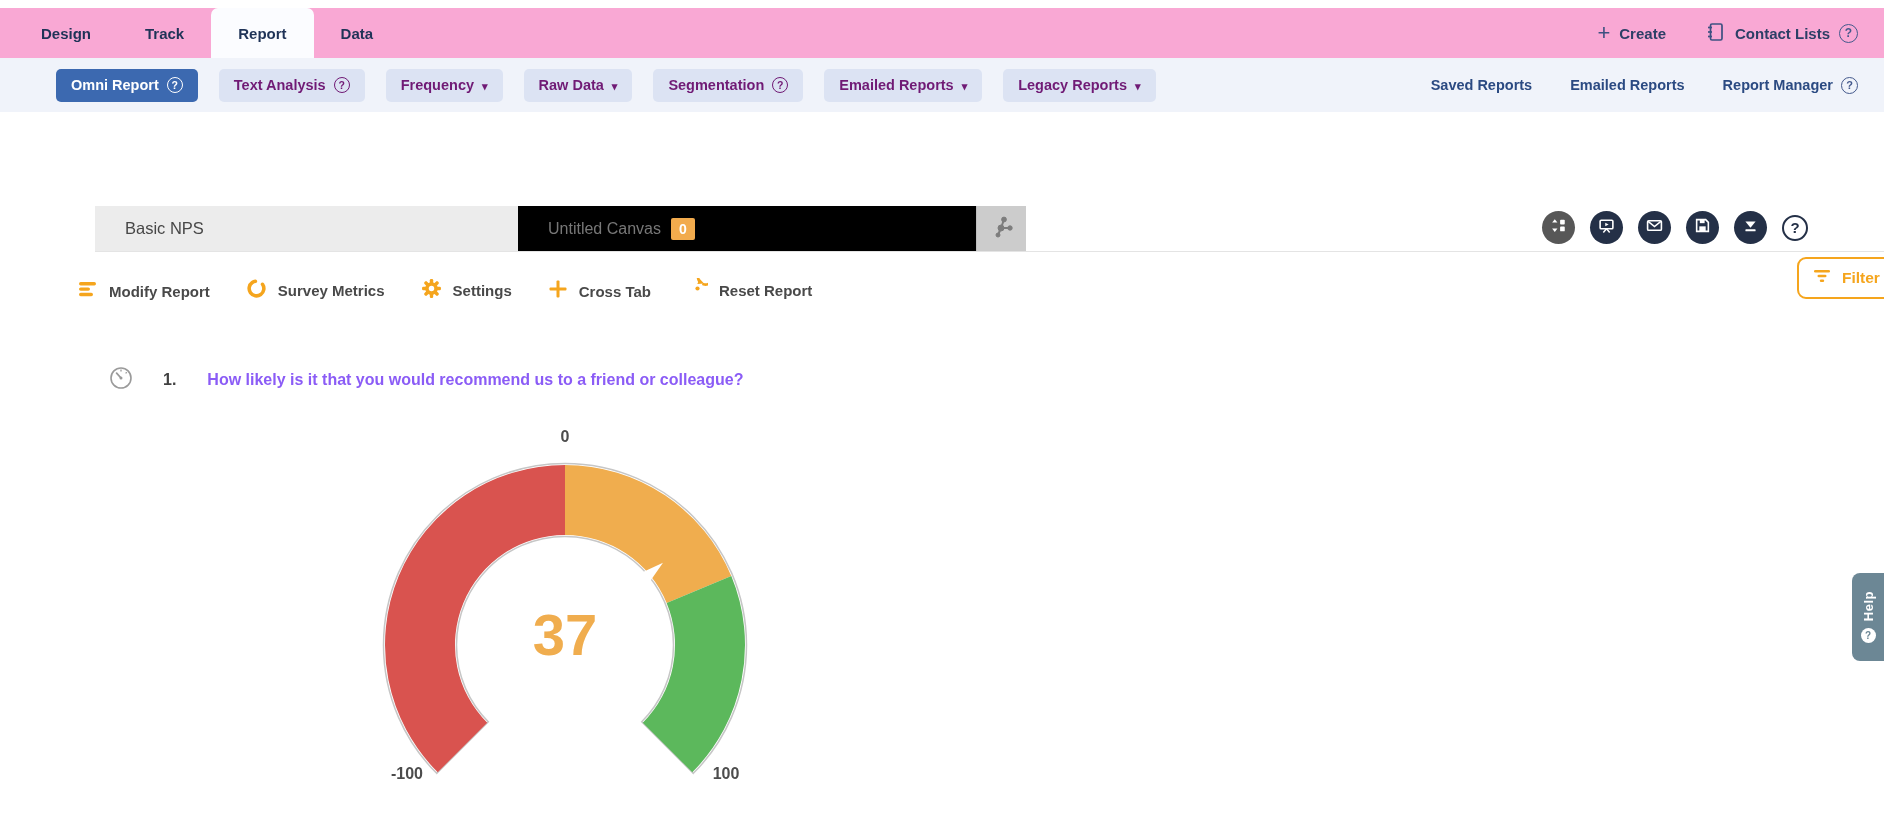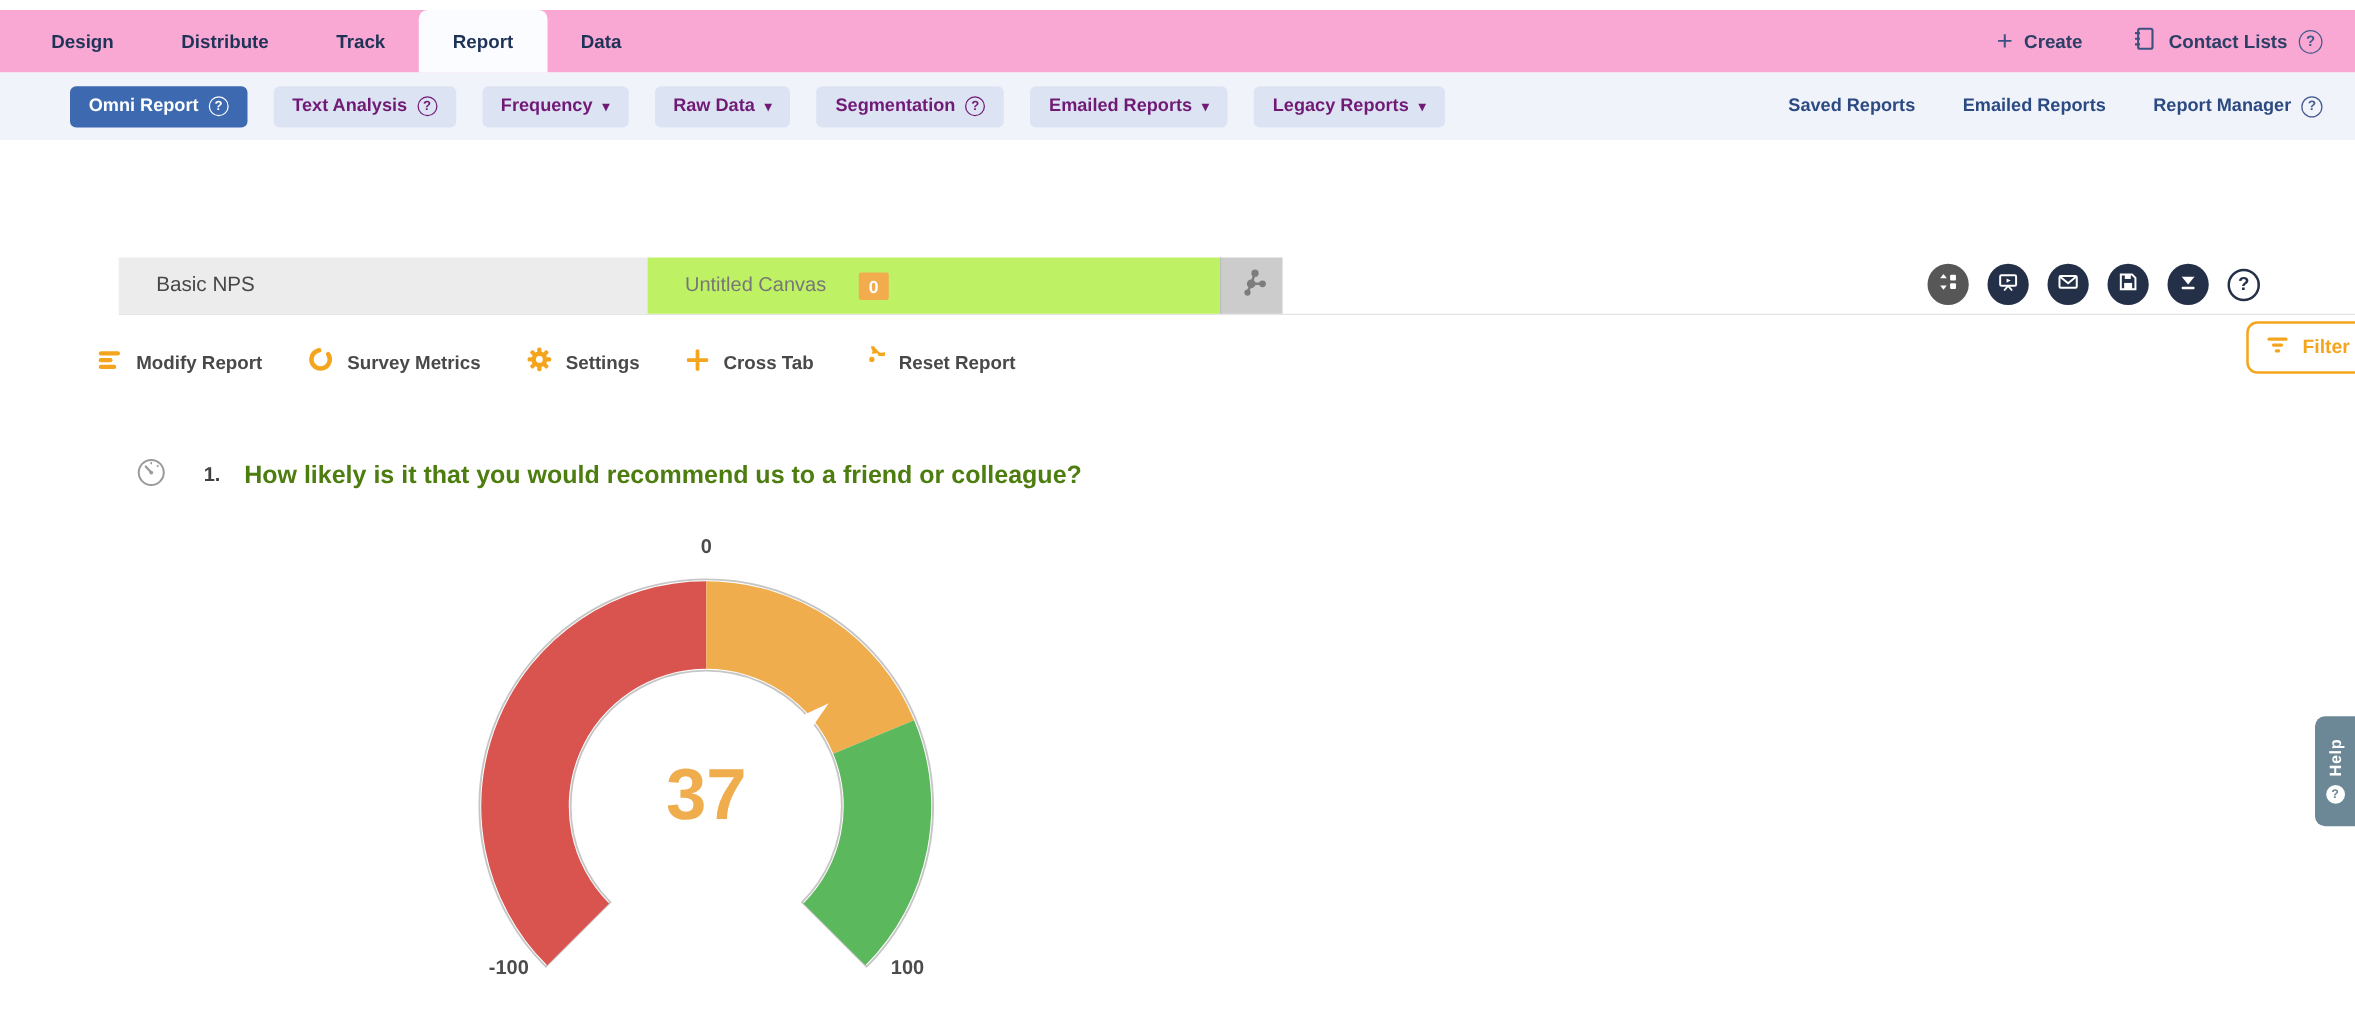--- a/index.html
+++ b/index.html
@@ -26,21 +26,21 @@
   .tb-btn.primary { background:#3c69b0; color:#fff; }
   .tb-help { display:inline-flex; align-items:center; justify-content:center; width:16px; height:16px;
              border:1.4px solid currentColor; border-radius:50%; font-size:10.5px; font-weight:700; }
   .caret { font-size:11px; line-height:1; transform:translateY(1px); }
   .tb-right { position:absolute; right:26px; top:0; height:54px; display:flex; align-items:center; gap:38px; }
   .tb-link { font-size:14.5px; font-weight:700; color:#2b4a82; display:flex; align-items:center; gap:8px; cursor:pointer; }
   
   .canvas-row { position:absolute; left:95px; top:206px; width:1789px; height:46px; border-bottom:1px solid #e4e4e4; display:flex; }
   .title-input { width:423px; height:45px; background:#ececec; border:none; padding:0 30px; font-size:16.5px;
                  color:#474747; font-family:"Liberation Sans", sans-serif; outline:none; }
-  .canvas-tab { width:458px; height:45px; background:#bef264; display:flex; align-items:center; padding-left:30px; gap:26px; cursor:pointer; }
+  .canvas-tab { width:458px; height:45px; background:#000000; display:flex; align-items:center; padding-left:30px; gap:10px; cursor:pointer; }
   .canvas-tab-label { font-size:16px; color:#777; }
   .canvas-badge { background:#f2ab4d; color:#fff; font-size:14px; font-weight:700; padding:3px 8px; border-radius:2px; }
   .canvas-tools { width:50px; height:45px; background:#cccccc; border-left:1px solid #bdbdbd;
                   display:flex; align-items:center; justify-content:center; cursor:pointer; }
   
   .icon-cluster { position:absolute; left:1542px; top:211px; display:flex; align-items:center; gap:15px; }
   .circ-btn { width:33px; height:33px; border-radius:50%; background:#243047; display:flex; align-items:center; justify-content:center; cursor:pointer; }
   .circ-btn.gray { background:#575757; }
   .help-ring-lg { width:26px; height:26px; border:2.2px solid #243047; border-radius:50%;
                   display:flex; align-items:center; justify-content:center; font-size:15px; font-weight:700; color:#243047; cursor:pointer; }
@@ -48,42 +48,41 @@
   .action-row { position:absolute; left:78px; top:263px; height:40px; display:flex; align-items:flex-end; gap:36px; }
   .action { display:flex; align-items:center; gap:11px; cursor:pointer; }
   .action-label { font-size:15px; font-weight:700; color:#494949; }
   
   .filter-btn { position:absolute; left:1797px; top:257px; width:102px; height:42px; background:#fff;
                 border:2px solid #f5a51d; border-radius:9px; display:flex; align-items:center; padding-left:14px; gap:10px; cursor:pointer; }
   .filter-label { font-size:15.5px; font-weight:700; color:#f5a51d; }
   
   .question-row { position:absolute; left:109px; top:366px; display:flex; align-items:center; }
   .q-number { margin-left:30px; font-size:16px; font-weight:700; color:#414141; }
-  .q-text { margin-left:19px; font-size:20px; font-weight:700; color:#4d7c0f; }
+  .q-text { margin-left:31px; font-size:16px; font-weight:700; color:#8b5cf6; }
   
   .gauge-wrap { position:absolute; left:335px; top:418px; width:460px; height:380px; }
   .gauge-tick { font-size:16px; font-weight:700; fill:#4c4c4c; font-family:"Liberation Sans", sans-serif; }
   .gauge-value { font-size:58px; font-weight:700; fill:#f0ad4e; font-family:"Liberation Sans", sans-serif; }
   
   .help-tab { position:absolute; left:1852px; top:573px; width:32px; height:88px; background:#6c8795;
               border-radius:8px 0 0 8px; display:flex; flex-direction:column; align-items:center;
               justify-content:center; gap:7px; cursor:pointer; }
   .help-tab-label { writing-mode:vertical-rl; transform:rotate(180deg); color:#fff; font-size:13px; font-weight:700; letter-spacing:0.5px; }
   .help-tab-q { width:15px; height:15px; background:#fff; border-radius:50%; color:#6c8795;
                 font-size:10px; font-weight:700; display:flex; align-items:center; justify-content:center; }
 </style>
 </head>
 <body>
 
 <div class="page">
 
   <div class="navbar">
     <div class="nav-tabs">
       <div class="nav-tab">Design</div>
-      <div class="nav-tab">Distribute</div>
       <div class="nav-tab">Track</div>
       <div class="nav-tab active">Report</div>
       <div class="nav-tab">Data</div>
     </div>
     <div class="nav-right">
       <div class="nav-action">
         <span class="plus-glyph">+</span>
         <span>Create</span>
       </div>
       <div class="nav-action">

